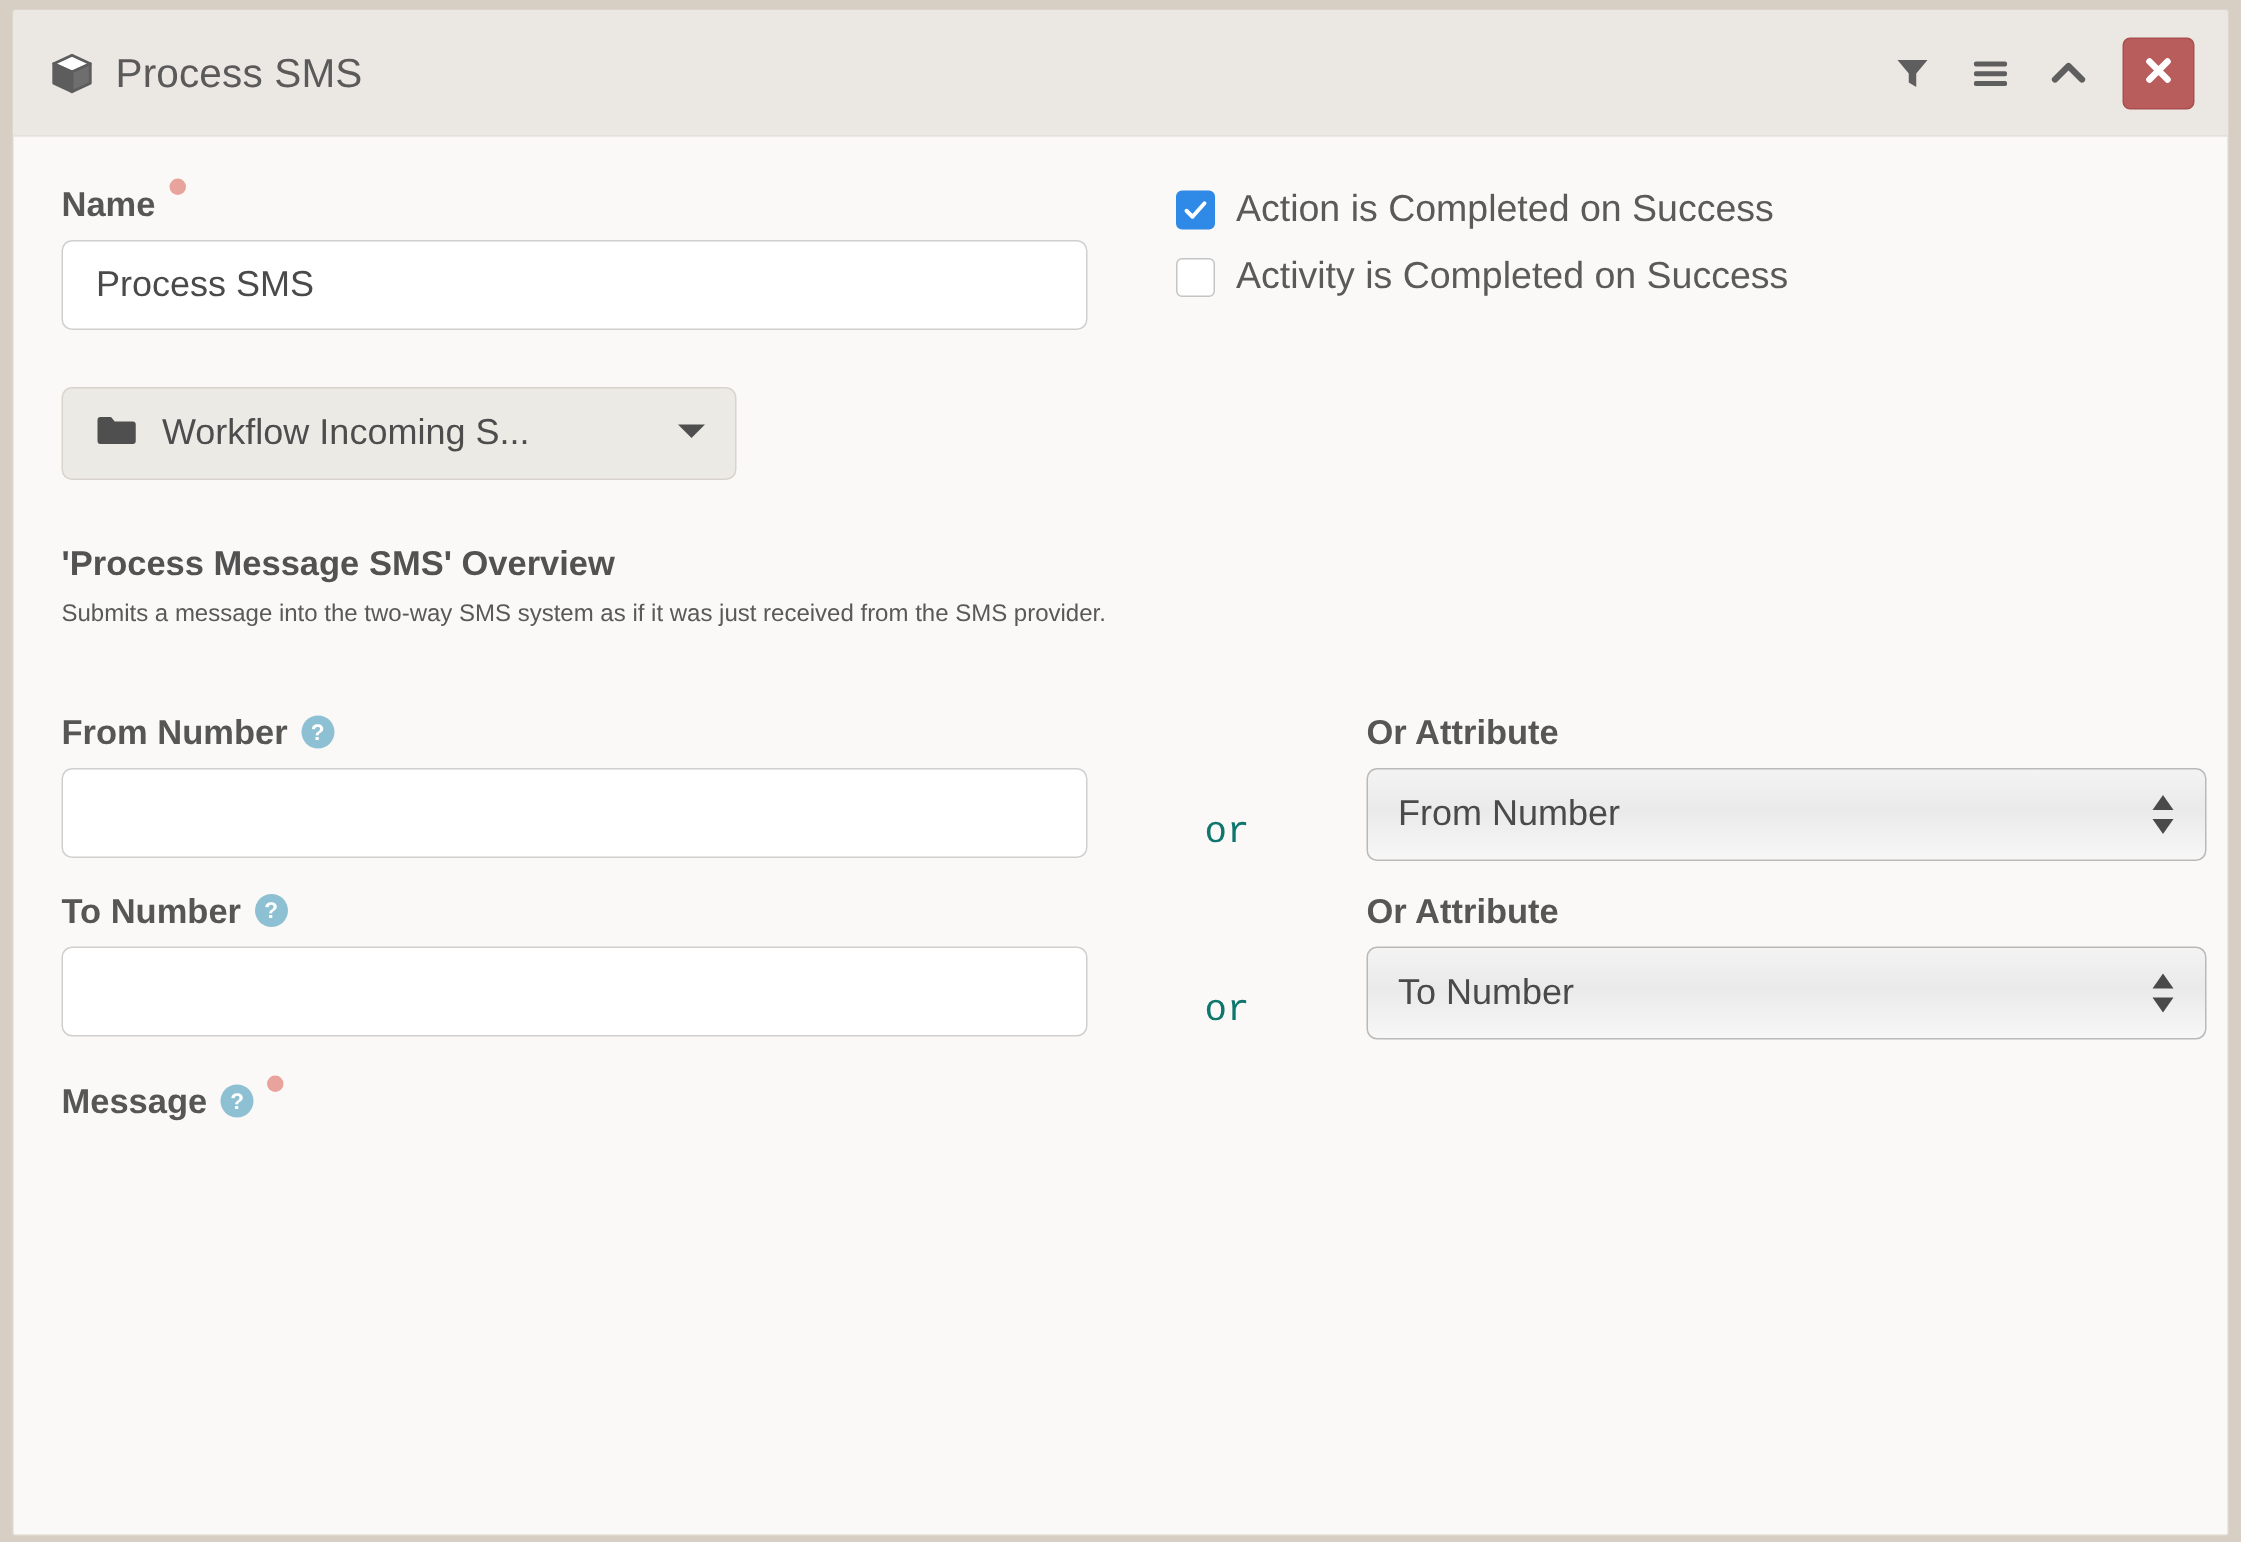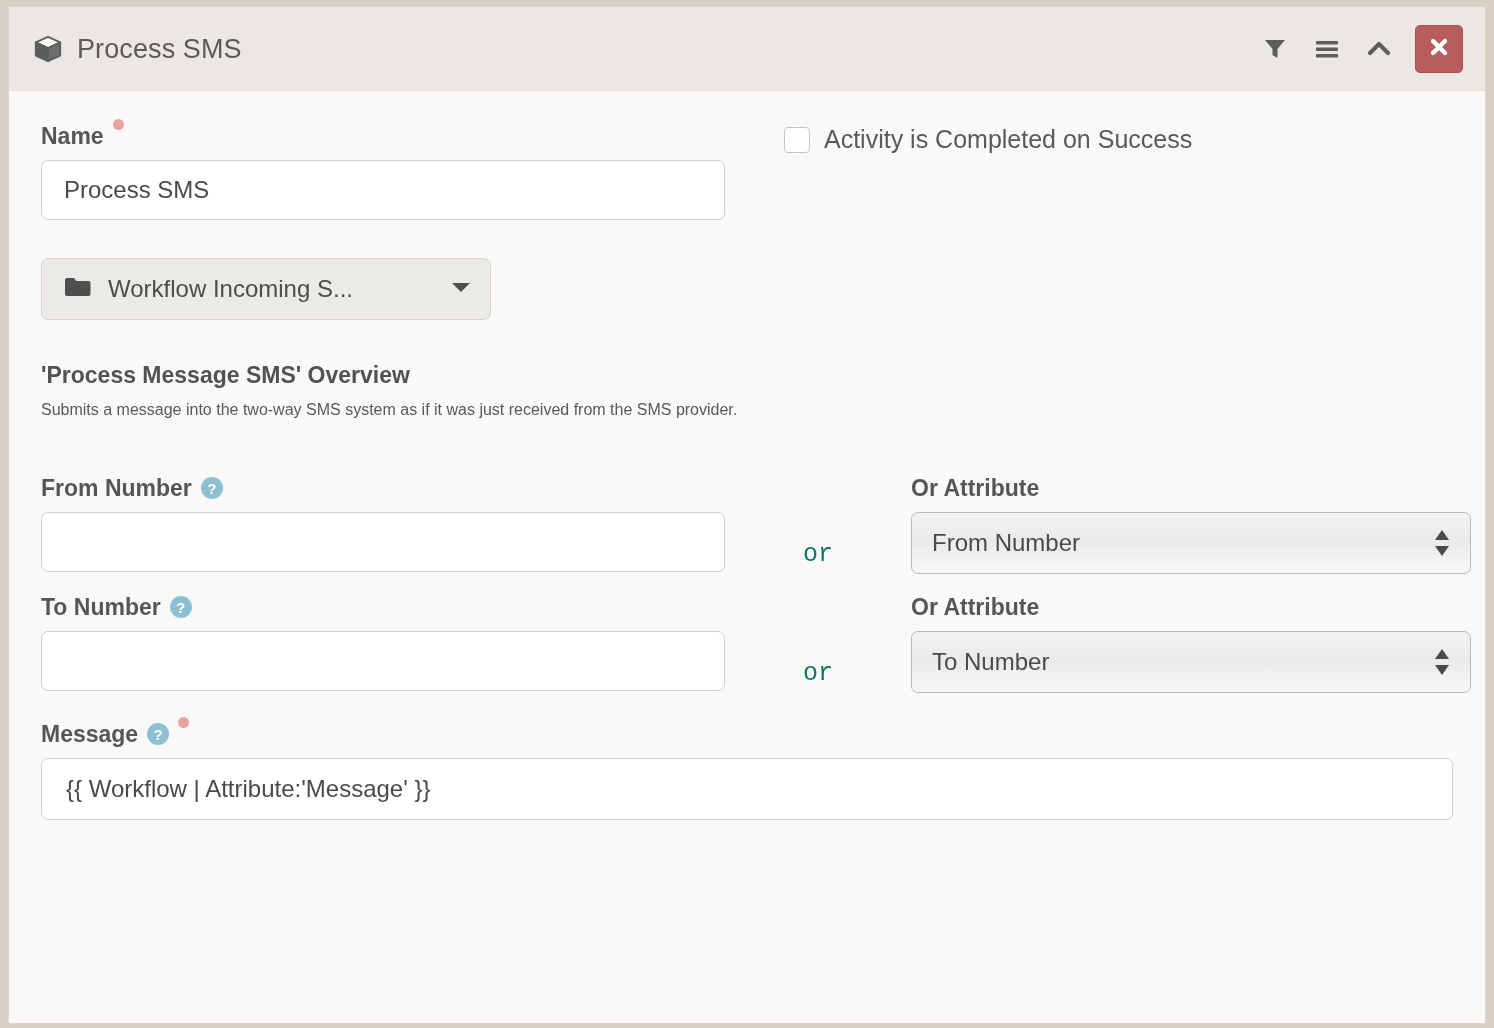--- a/index.html
+++ b/index.html
@@ -269,20 +269,28 @@
 
     <div>
       <div class="label">
         <span>Name</span>
         <span class="label-req"></span>
       </div>
       <input class="text-input" type="text" value="Process SMS" style="">
     </div>
 
     <div id="checkbox-group">
+      <div class="cb-row">
+        <span class="cb-box checked">
+          <svg width="18" height="18" viewBox="0 0 18 18">
+            <path d="M3 9.5 L7 13.5 L15 4.5" fill="none" stroke="#ffffff" stroke-width="2.6" stroke-linecap="round" stroke-linejoin="round"></path>
+          </svg>
+        </span>
+        <span class="cb-label">Action is Completed on Success</span>
+      </div>
       <div class="cb-row">
         <span class="cb-box"></span>
         <span class="cb-label">Activity is Completed on Success</span>
       </div>
     </div>
 
     <div id="action-type-block">
       <div id="action-type-dropdown">
         <span id="folder-icon">
           <svg width="28" height="22" viewBox="0 0 28 22">
@@ -354,18 +362,17 @@
           </div>
         </div>
       </div>
 
       <div id="message-block">
         <div class="label">
           <span>Message</span>
           <span class="help-icon">?</span>
           <span class="label-req"></span>
         </div>
-        <input id="message-input" type="text" value="{{ Workflow | Attribute:'Message' }}" style="">
       </div>
 
     </div>
   </div>
 </div>
 
 </body></html>

